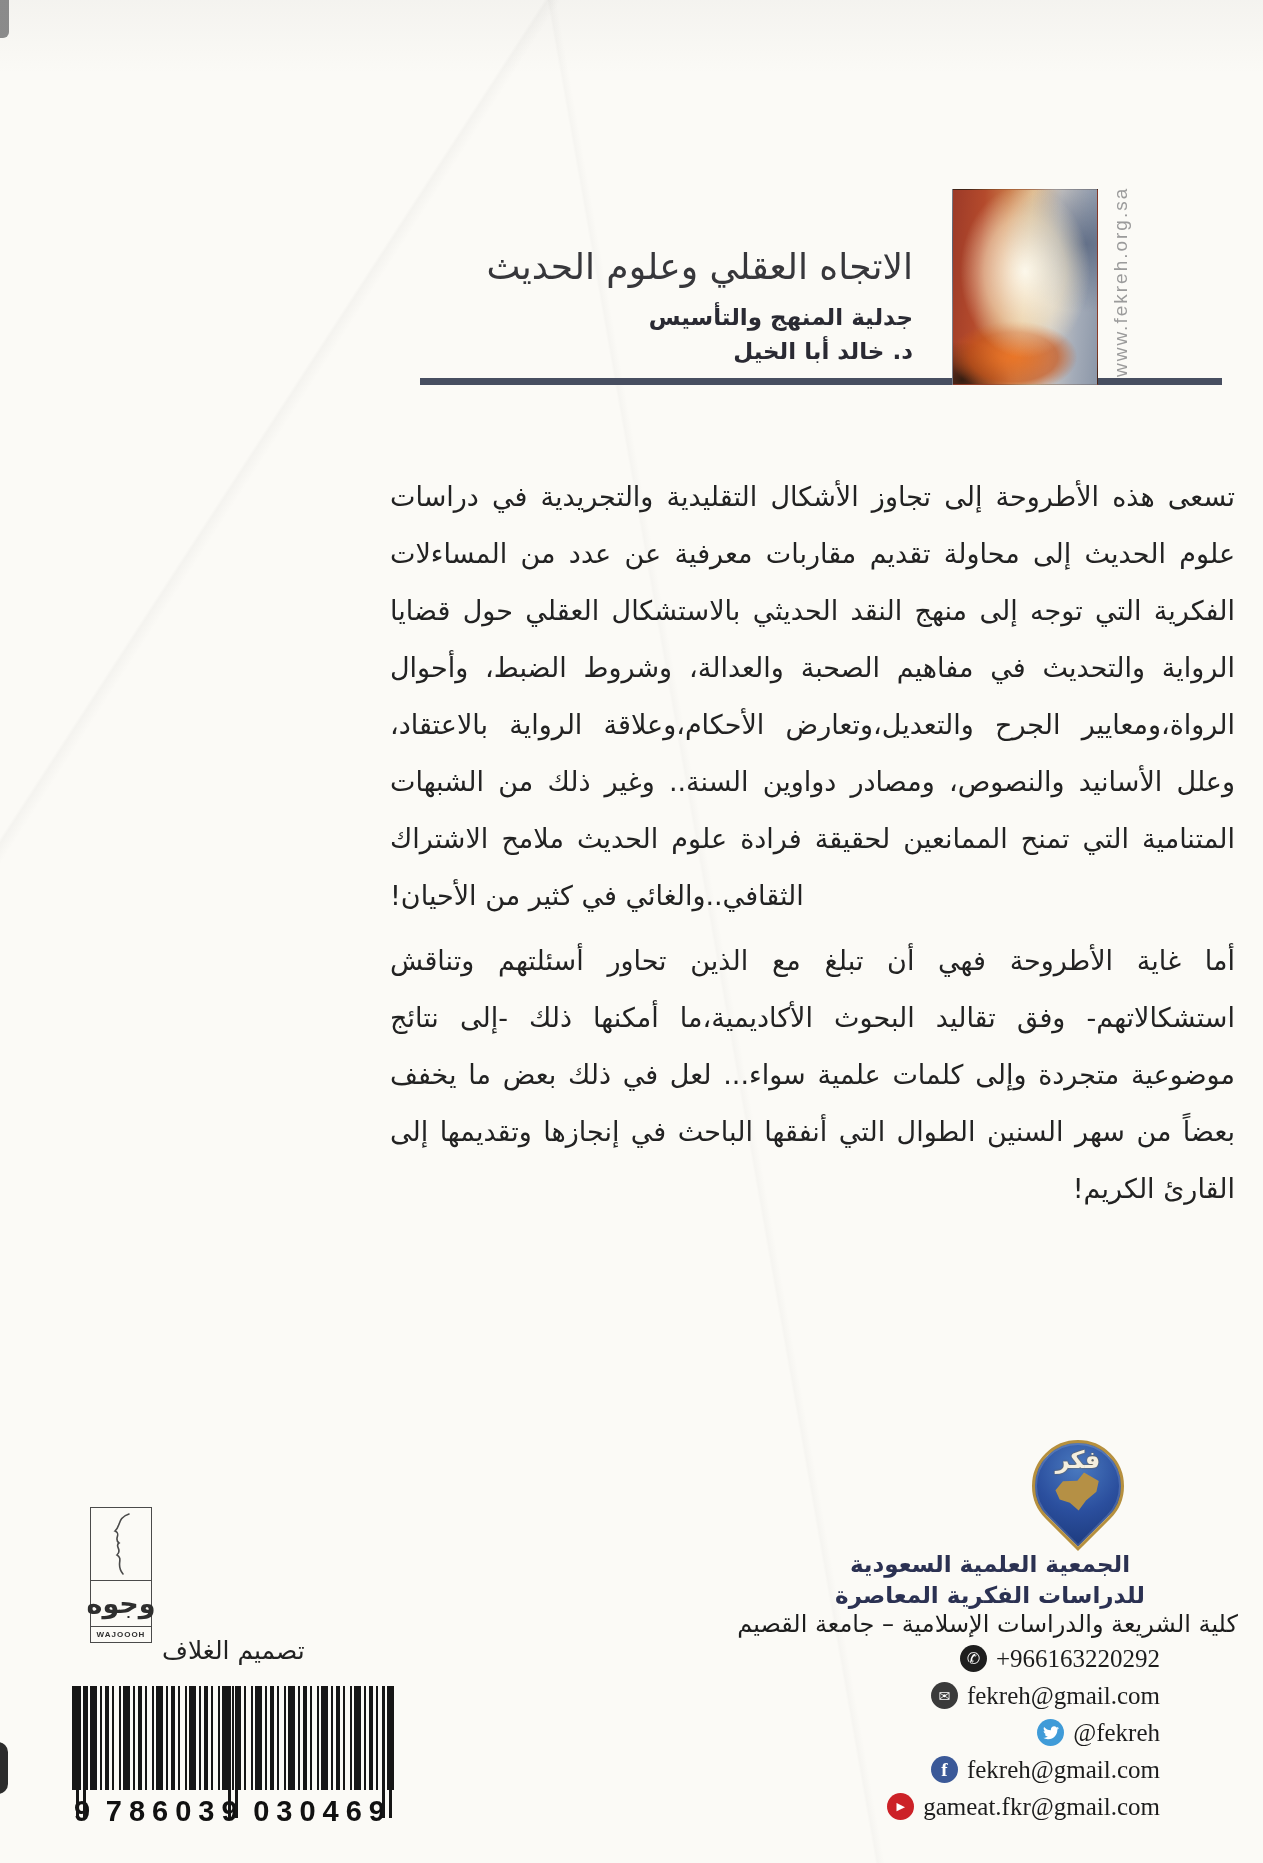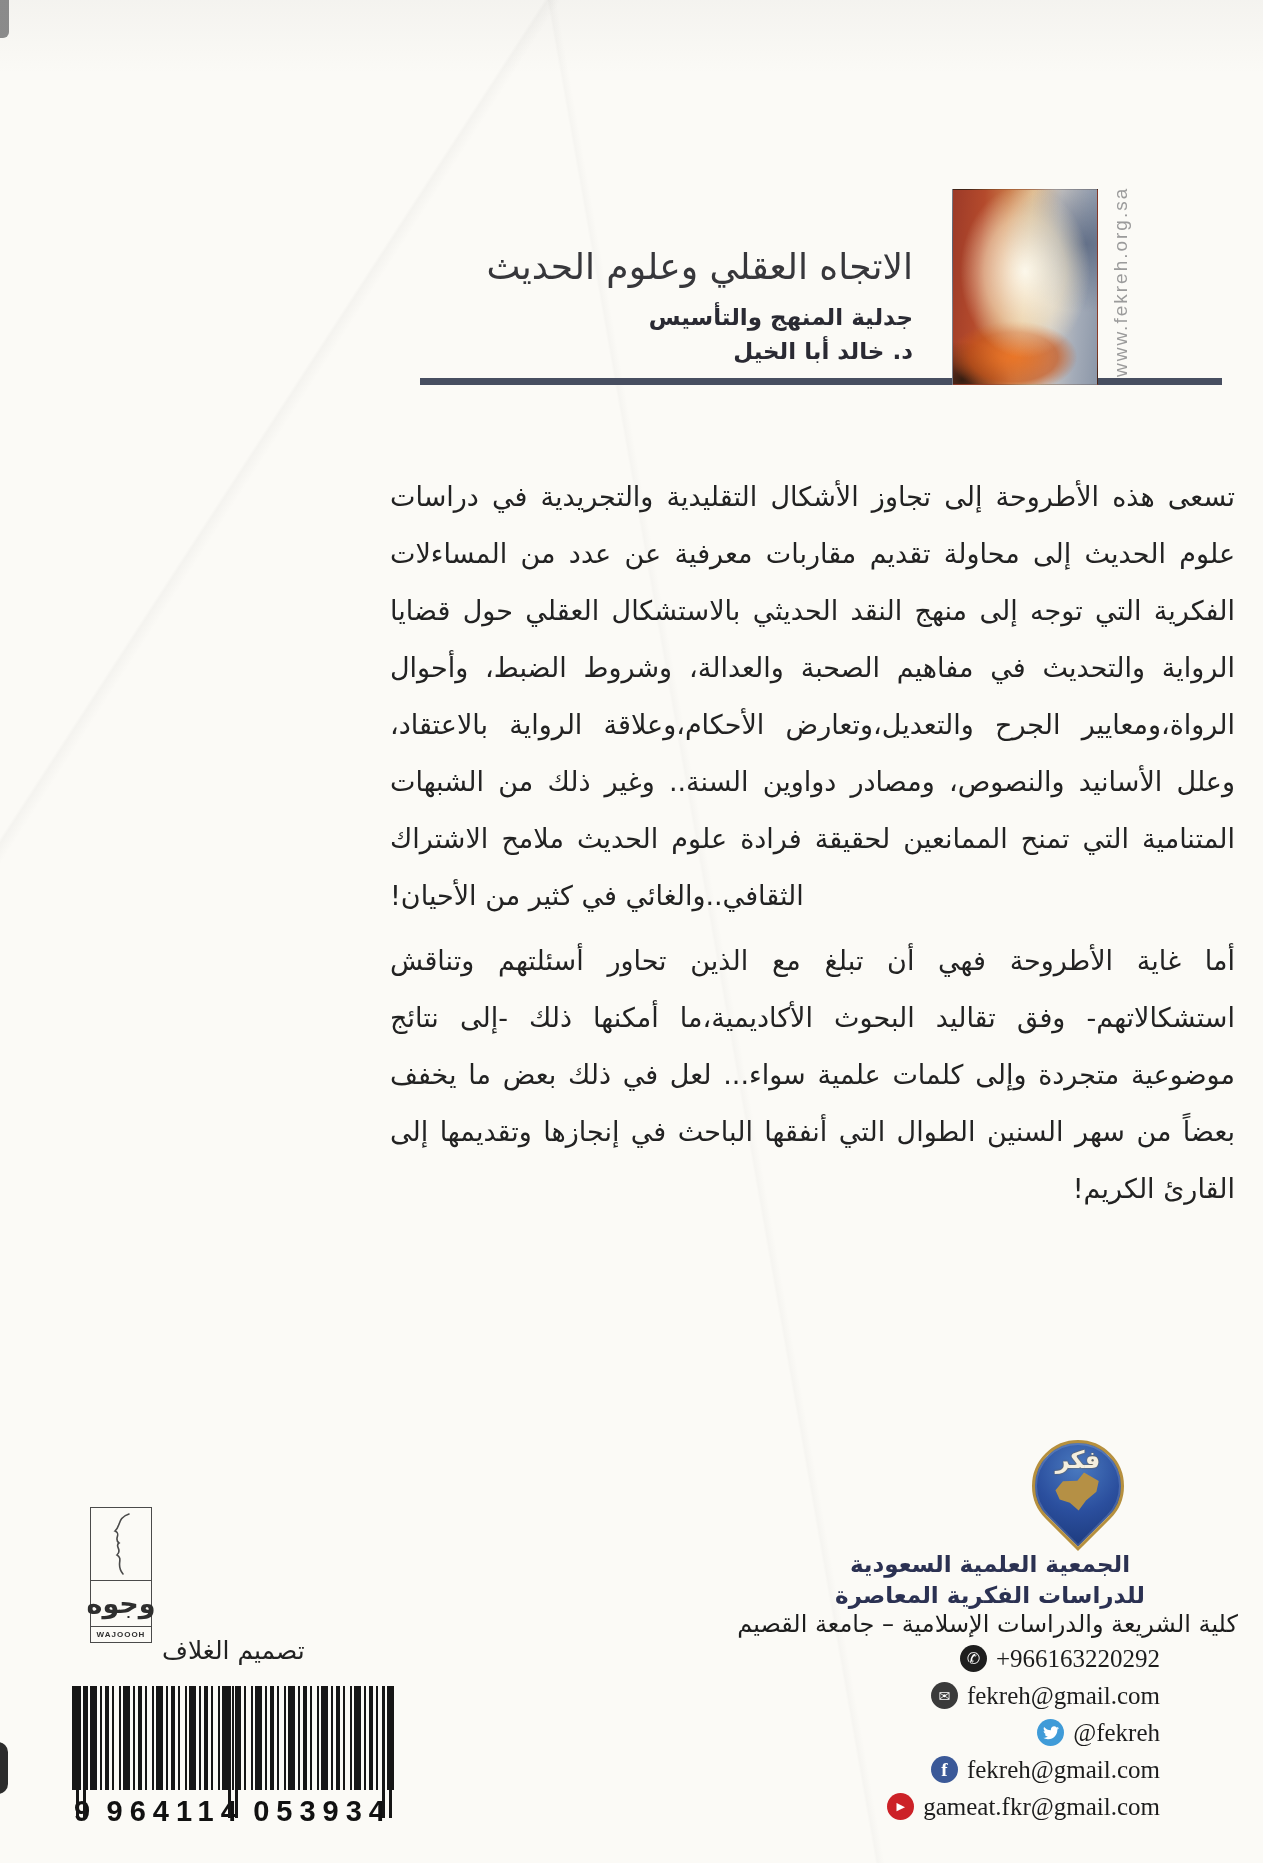--- a/index.html
+++ b/index.html
@@ -218,21 +218,21 @@
     </div>
     <div class="waj-ar">وجوه</div>
     <div class="waj-en">WAJOOOH</div>
   </div>
   <div class="design-credit">تصميم الغلاف</div>
 
   <div class="barcode">
     <div class="bars"></div>
     <div class="digit-strip">
       <span>9</span>
-      <span>964114</span>
-      <span>053934</span>
+      <span>786039</span>
+      <span>030469</span>
     </div>
     <div class="guard g1"></div>
     <div class="guard g2"></div>
     <div class="guard g3"></div>
   </div>
 
 </div>
 
 </body></html>

